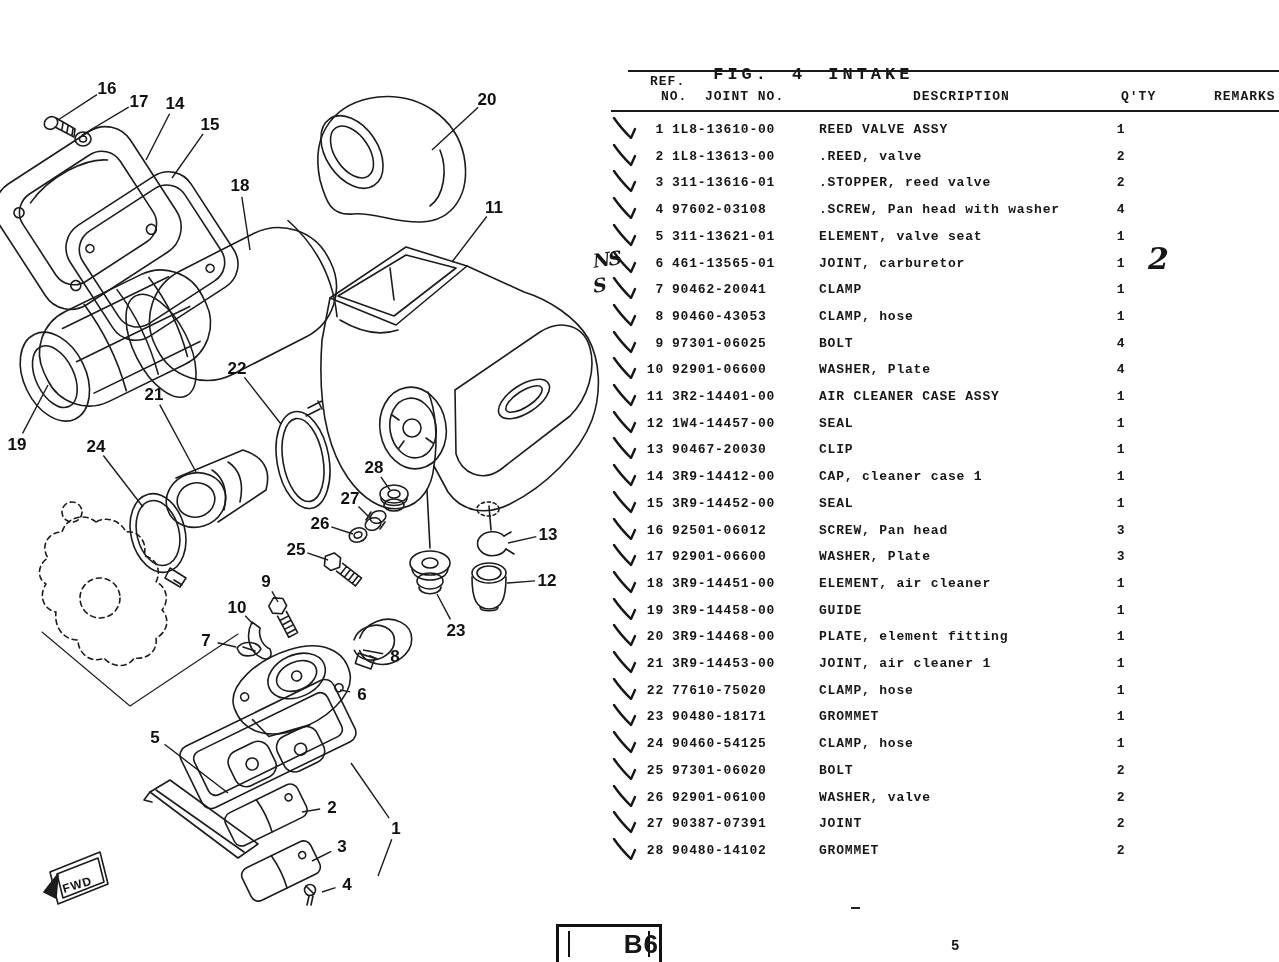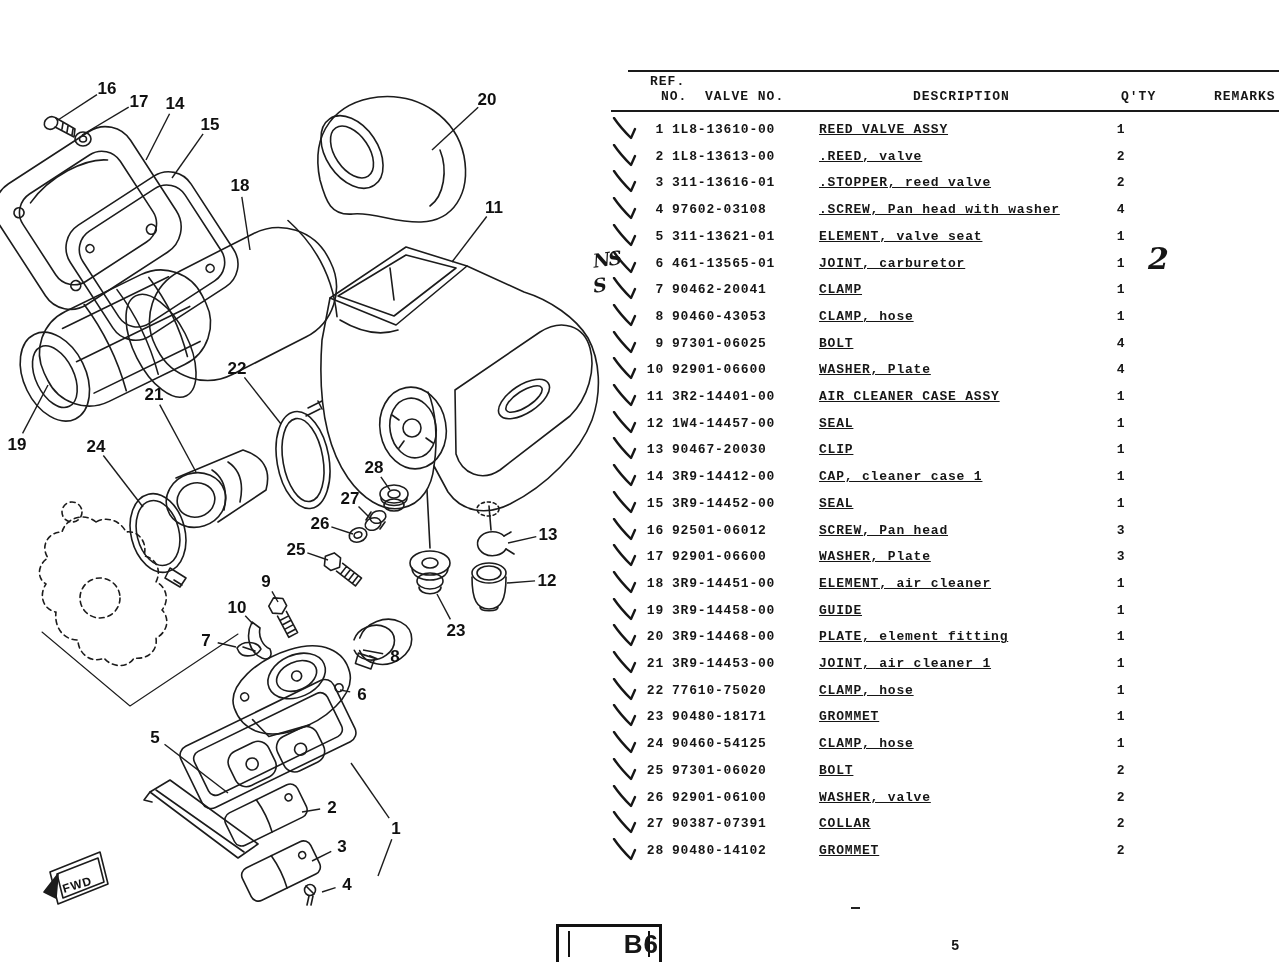--- a/index.html
+++ b/index.html
@@ -28,21 +28,21 @@
   .h-qty{left:1097px;top:89px;}
   .h-rem{left:1190px;top:89px;}
   .rows{position:absolute;left:610px;top:0;width:669px;height:962px;}
   .trow{position:absolute;left:0;height:27px;width:669px;font:700 13px "Liberation Mono",monospace;
         letter-spacing:0.8px;white-space:pre;}
   .trow span{position:absolute;top:6px;}
   .trow .chk{position:absolute;left:1px;top:1px;}
   .trow .chk path{stroke:#161616;stroke-width:2.4;fill:none;stroke-linecap:round;stroke-linejoin:round;}
   .trow .ref{left:28px;width:26px;text-align:right;}
   .trow .part{left:62px;}
-  .trow .desc{left:209px;text-decoration:underline;}
+  .trow .desc{left:209px;}
   .trow .qty{left:496px;width:30px;text-align:center;}
   .trow .margin-note{left:-17px;top:-2px;font:italic 700 19px "DejaVu Serif",serif;
                      letter-spacing:-2px;transform:rotate(-8deg);}
   .trow .remarks-hand{left:538px;top:-9px;font:italic 700 30px "DejaVu Serif",serif;}
   
   .b6-box{position:absolute;left:556px;top:924px;width:100px;height:40px;border:3px solid #111;}
   .b6-box .tick{position:absolute;top:4px;width:2px;height:26px;background:#111;}
   .b6-box .tick.l{left:9px;} .b6-box .tick.r{right:9px;}
   .b6-text{position:absolute;left:0;right:0;top:2px;text-align:right;
            font:700 26px "Liberation Sans",sans-serif;letter-spacing:1px;}
@@ -282,24 +282,27 @@
         <line x1="391.7865187009393" y1="839.2359501308285" x2="378" y2="876"></line>
         <text x="396" y="834">1</text>
         <line x1="331.266873708001" y1="851.3665631459995" x2="312" y2="861"></line>
         <text x="342" y="852">3</text>
         <line x1="335.5709102336081" y1="887.6573087252455" x2="322" y2="892"></line>
         <text x="347" y="890">4</text>
       </g>
   </svg>
 
   <div class="tbl">
+    <div class="fig-title">
+      <span>FIG.</span><span>4</span><span>INTAKE</span>
+    </div>
     <div class="rule rule1"></div>
     <div class="hdr h-ref1">REF.</div>
     <div class="hdr h-ref2">NO.</div>
-    <div class="hdr h-part">VALVE NO.</div>
+    <div class="hdr h-part">JOINT NO.</div>
     <div class="hdr h-desc">DESCRIPTION</div>
     <div class="hdr h-qty">Q'TY</div>
     <div class="hdr h-rem">REMARKS</div>
     <div class="rule rule2"></div>
     <div class="rows">
         <div class="trow" style="top: 116px;">
     <svg class="chk" width="27" height="25" viewBox="0 0 27 25">
       <path d="M3,1 C7,7 14,15 20,21 L24,12"></path>
     </svg>
     
@@ -584,21 +587,21 @@
     <span class="qty">2</span>
     
   </div>
         <div class="trow" style="top: 810.2px;">
     <svg class="chk" width="27" height="25" viewBox="0 0 27 25">
       <path d="M3,1 C7,7 14,15 20,21 L24,12"></path>
     </svg>
     
     <span class="ref">27</span>
     <span class="part">90387-07391</span>
-    <span class="desc">COLLAR</span>
+    <span class="desc">JOINT</span>
     <span class="qty">2</span>
     
   </div>
         <div class="trow" style="top: 836.9px;">
     <svg class="chk" width="27" height="25" viewBox="0 0 27 25">
       <path d="M3,1 C7,7 14,15 20,21 L24,12"></path>
     </svg>
     
     <span class="ref">28</span>
     <span class="part">90480-14102</span>

